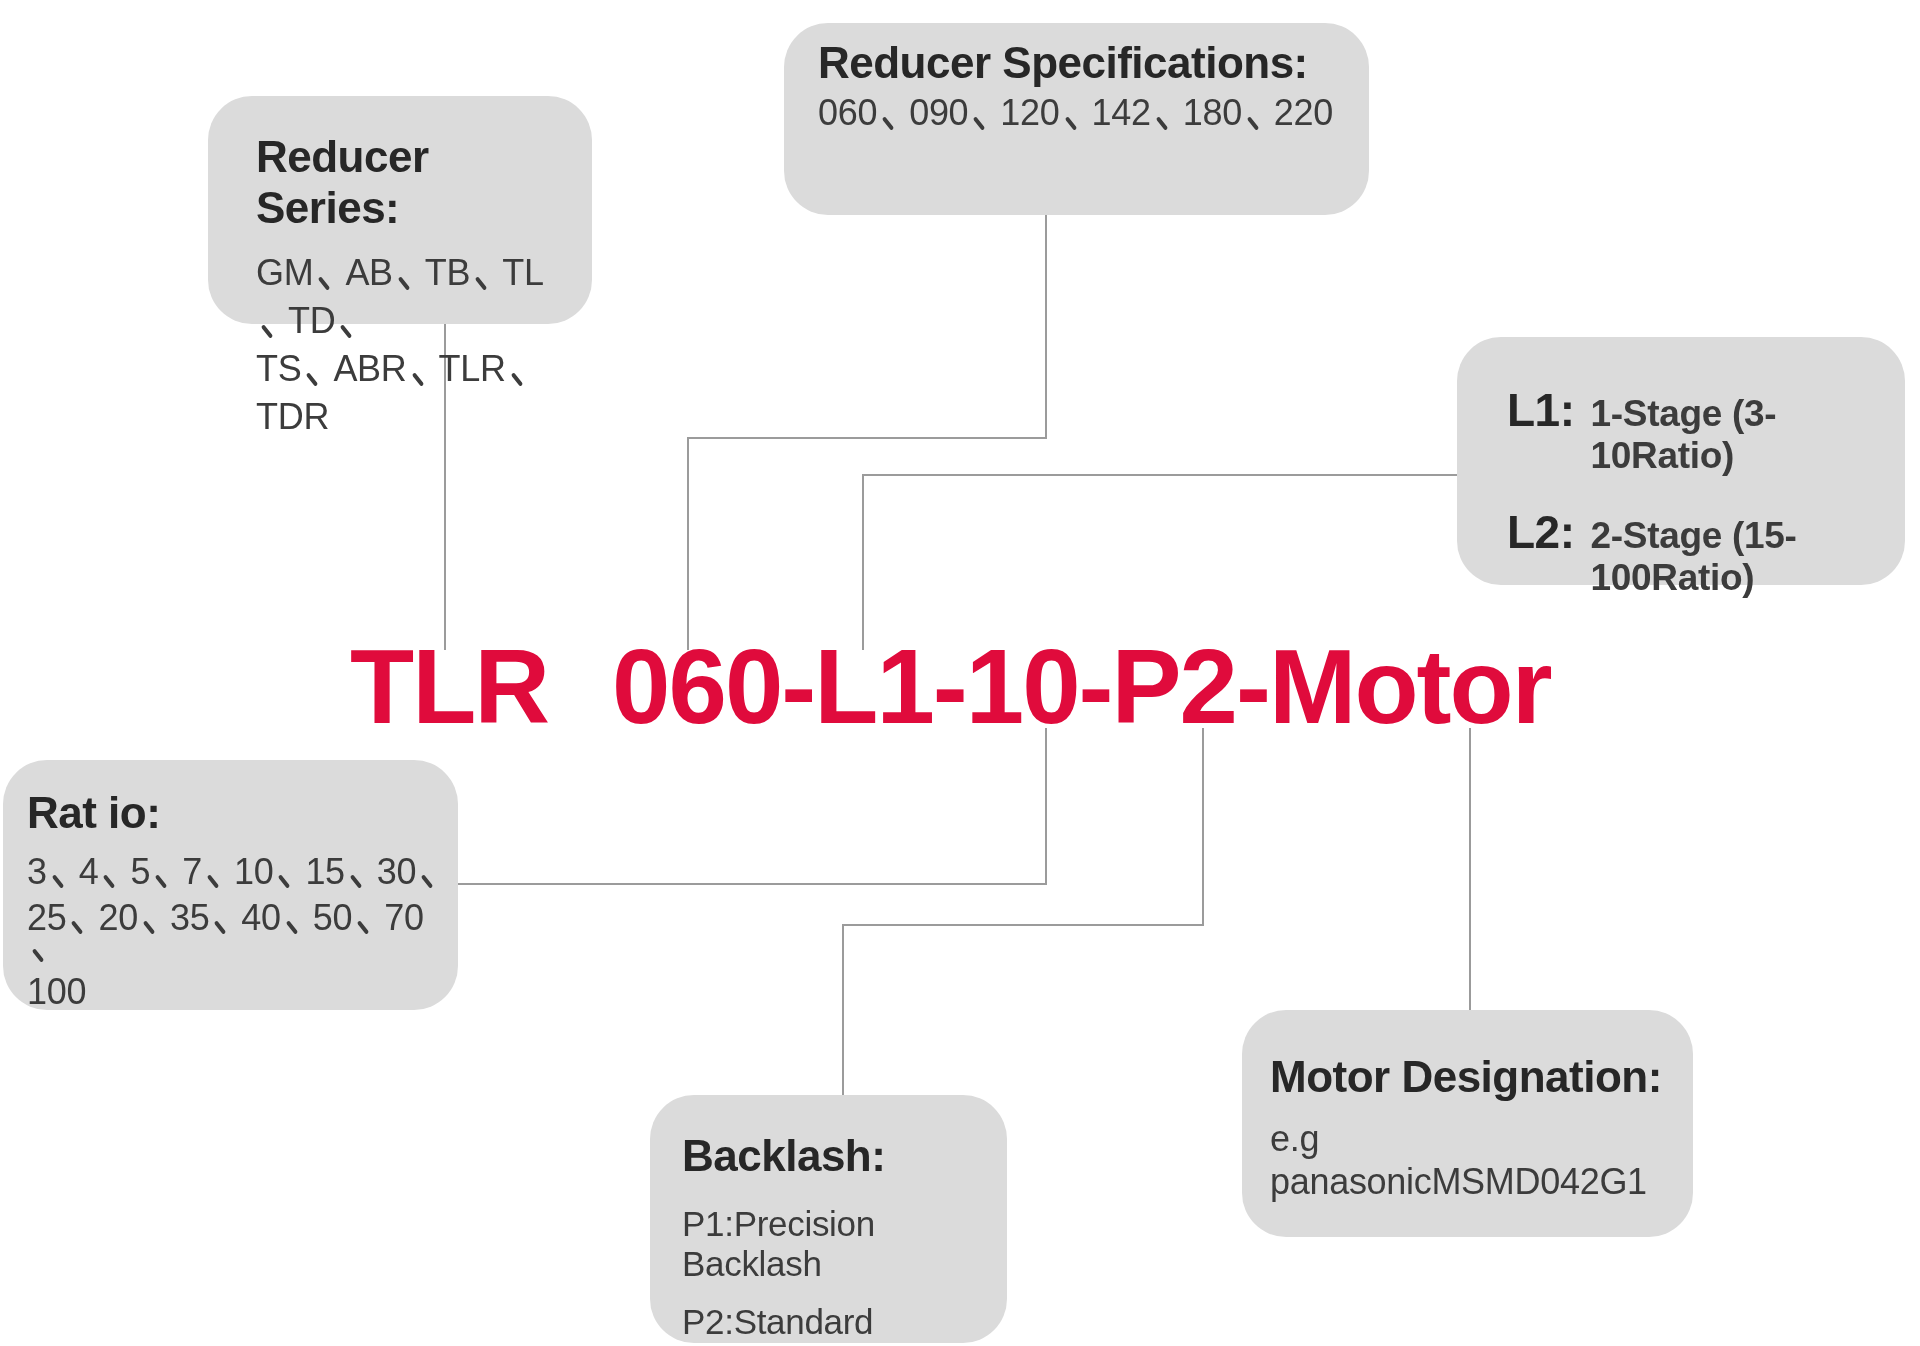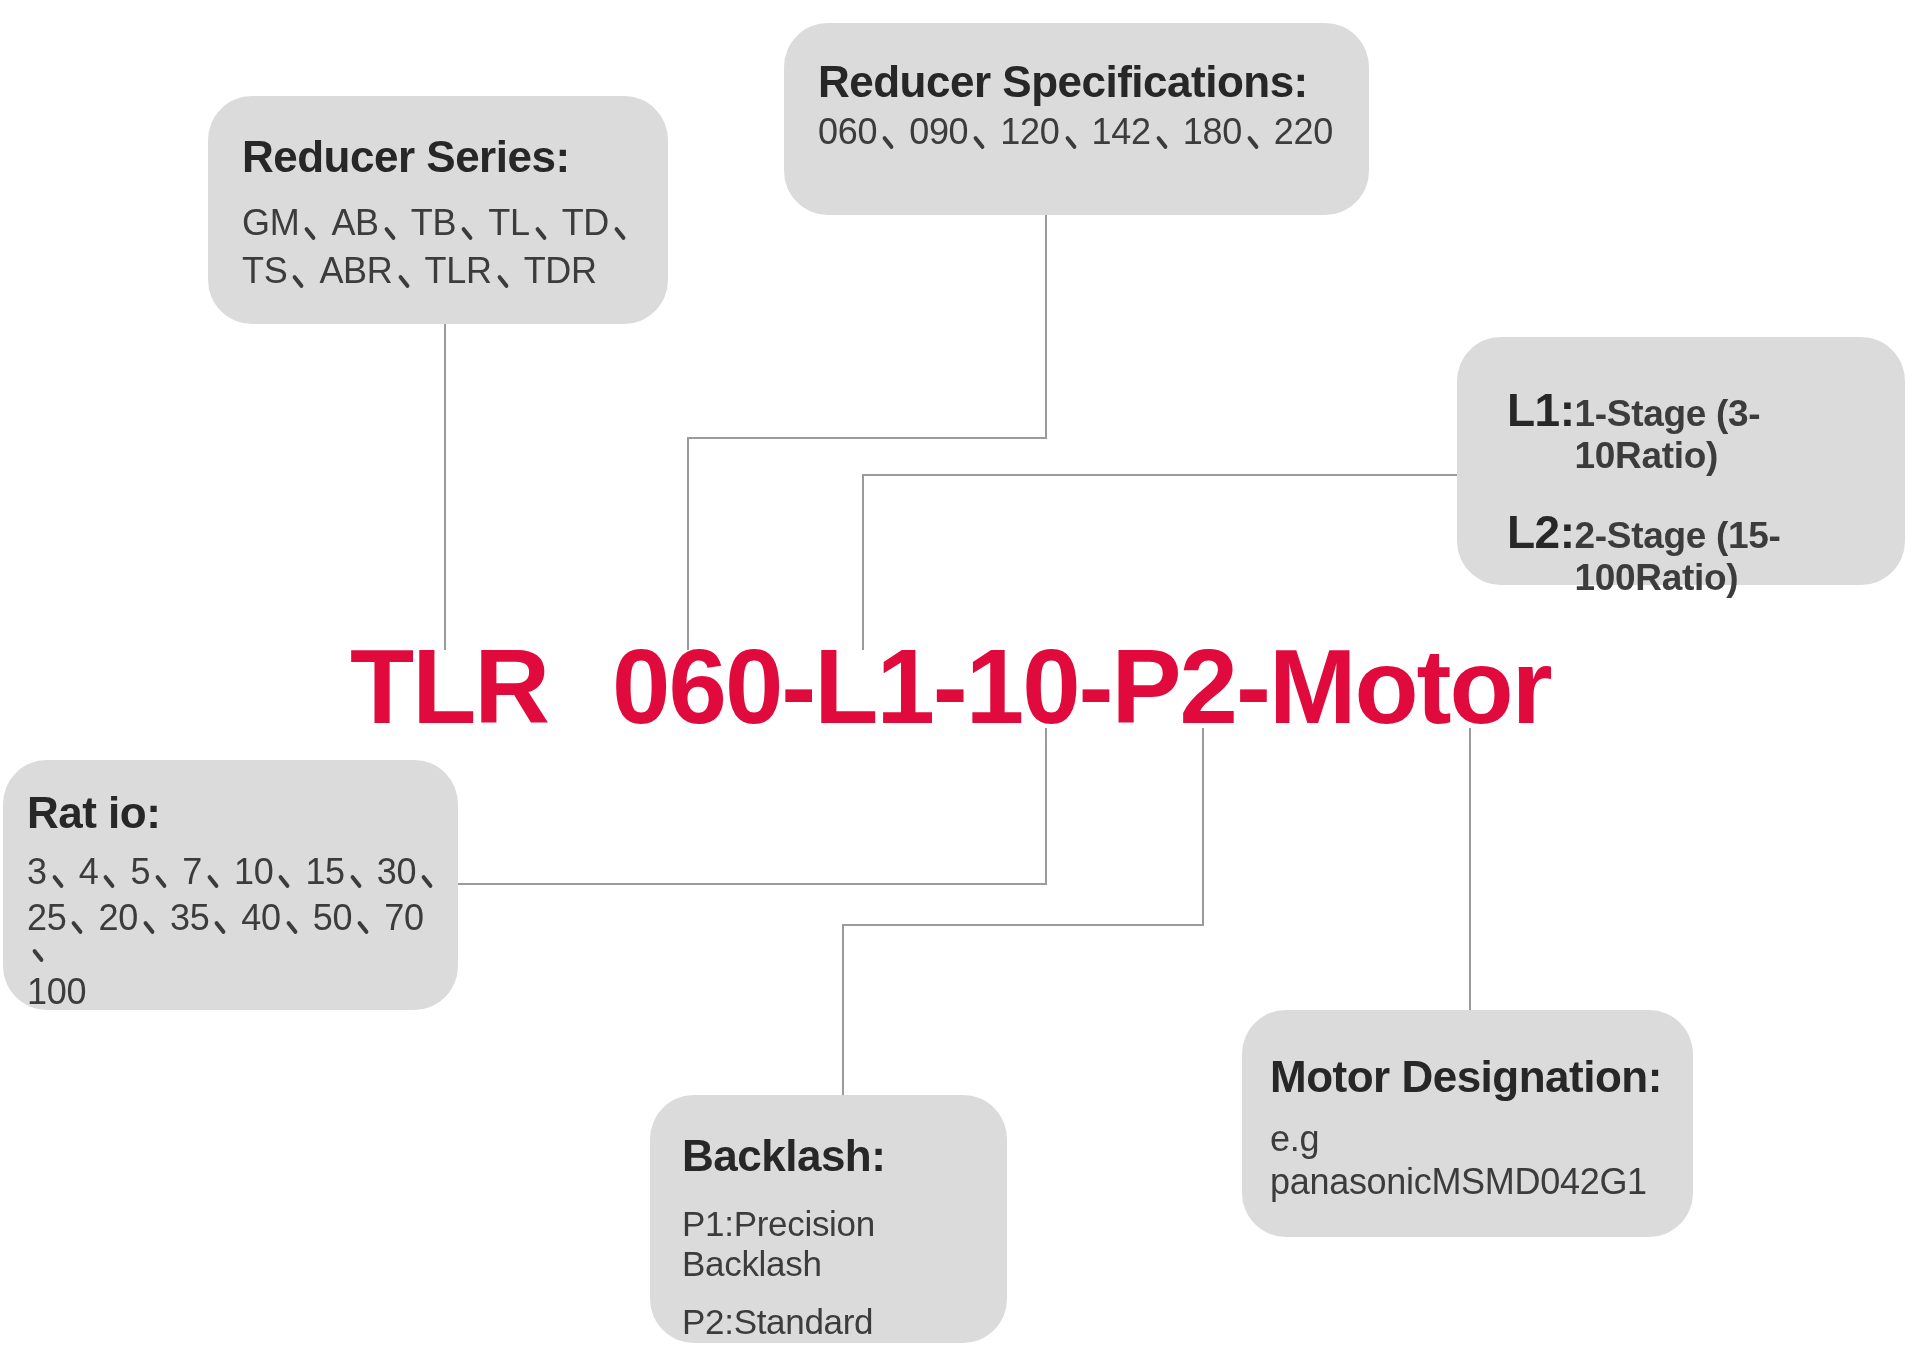--- a/index.html
+++ b/index.html
@@ -66,20 +66,21 @@
     left:4px;bottom:6px;
     width:4px;height:15px;
     background:var(--body_text);
     border-radius:2px;
     transform:rotate(-38deg);
   }
   
   .stage-row{
     display:flex;
     align-items:baseline;
+    gap:16px;
   }
   .stage-row .stage-label{
     font-size:46px;
     font-weight:800;
     letter-spacing:-0.5px;
     color:var(--title_text);
   }
   .stage-row .stage-text{
     font-size:37px;
     font-weight:700;
@@ -120,21 +121,21 @@
 
   <div class="line v" style="left:1045px;top:728px;height:157px"></div>
   <div class="line h" style="left:458px;top:883px;width:589px"></div>
 
   <div class="line v" style="left:1202px;top:728px;height:198px"></div>
   <div class="line h" style="left:842px;top:924px;width:362px"></div>
   <div class="line v" style="left:842px;top:924px;height:171px"></div>
 
   <div class="line v" style="left:1469px;top:728px;height:282px"></div>
 
-  <section class="box" style="left:208px;top:96px;width:460px;height:228px;padding:36px 26px 0 34px">
+  <section class="box" style="left:208px;top:96px;width:384px;height:228px;padding:36px 26px 0 48px">
     <h2>Reducer Series:</h2>
     <div style="margin-top:16px">
       <div class="enum">
           <span class="tok">GM</span>
           <span class="sep"></span>
           <span class="tok">AB</span>
           <span class="sep"></span>
           <span class="tok">TB</span>
           <span class="sep"></span>
           <span class="tok">TL</span>
@@ -147,21 +148,21 @@
           <span class="sep"></span>
           <span class="tok">ABR</span>
           <span class="sep"></span>
           <span class="tok">TLR</span>
           <span class="sep"></span>
           <span class="tok">TDR</span>
         </div>
     </div>
   </section>
 
-  <section class="box" style="left:784px;top:23px;width:585px;height:192px;padding:34px 20px 0 34px">
+  <section class="box" style="left:784px;top:23px;width:585px;height:192px;padding:15px 20px 0 34px">
     <h2>Reducer Specifications:</h2>
     <div style="">
       <div class="enum">
           <span class="tok">060</span>
           <span class="sep"></span>
           <span class="tok">090</span>
           <span class="sep"></span>
           <span class="tok">120</span>
           <span class="sep"></span>
           <span class="tok">142</span>

